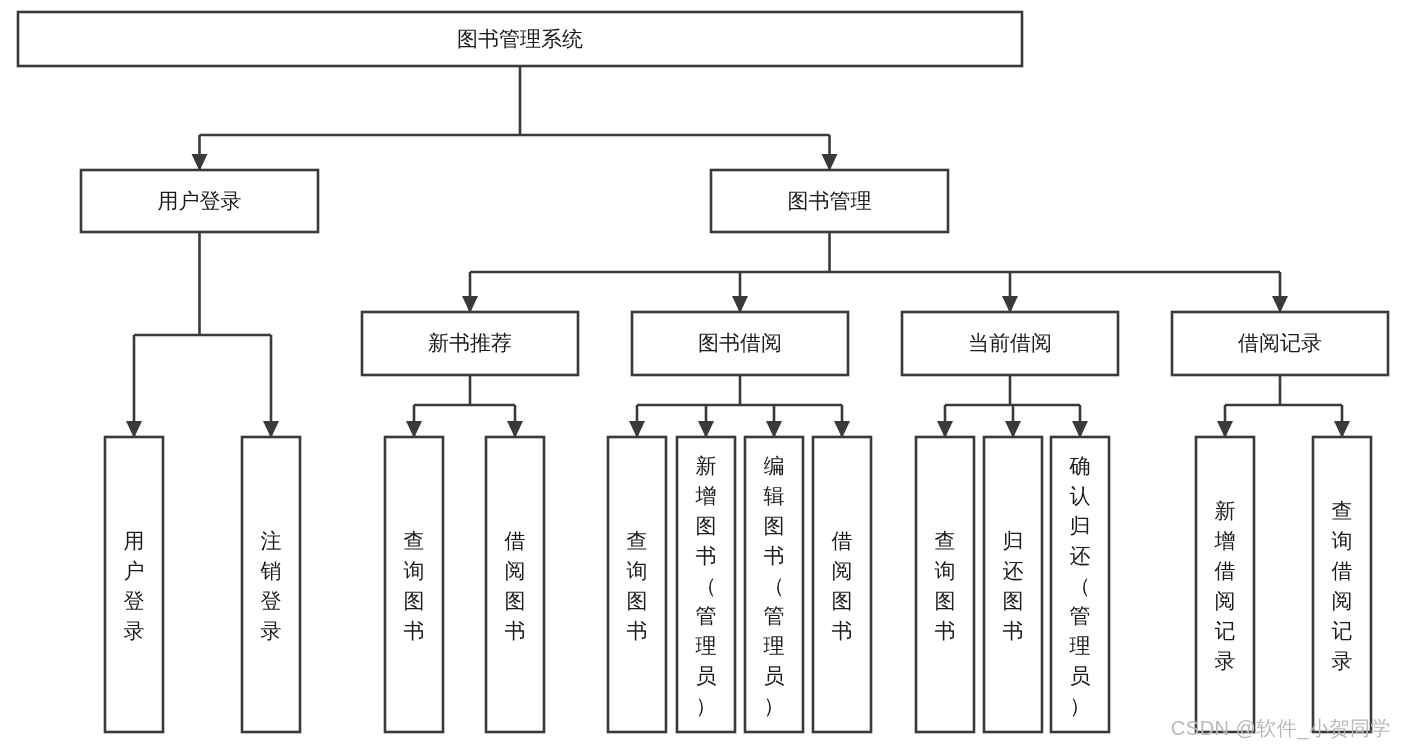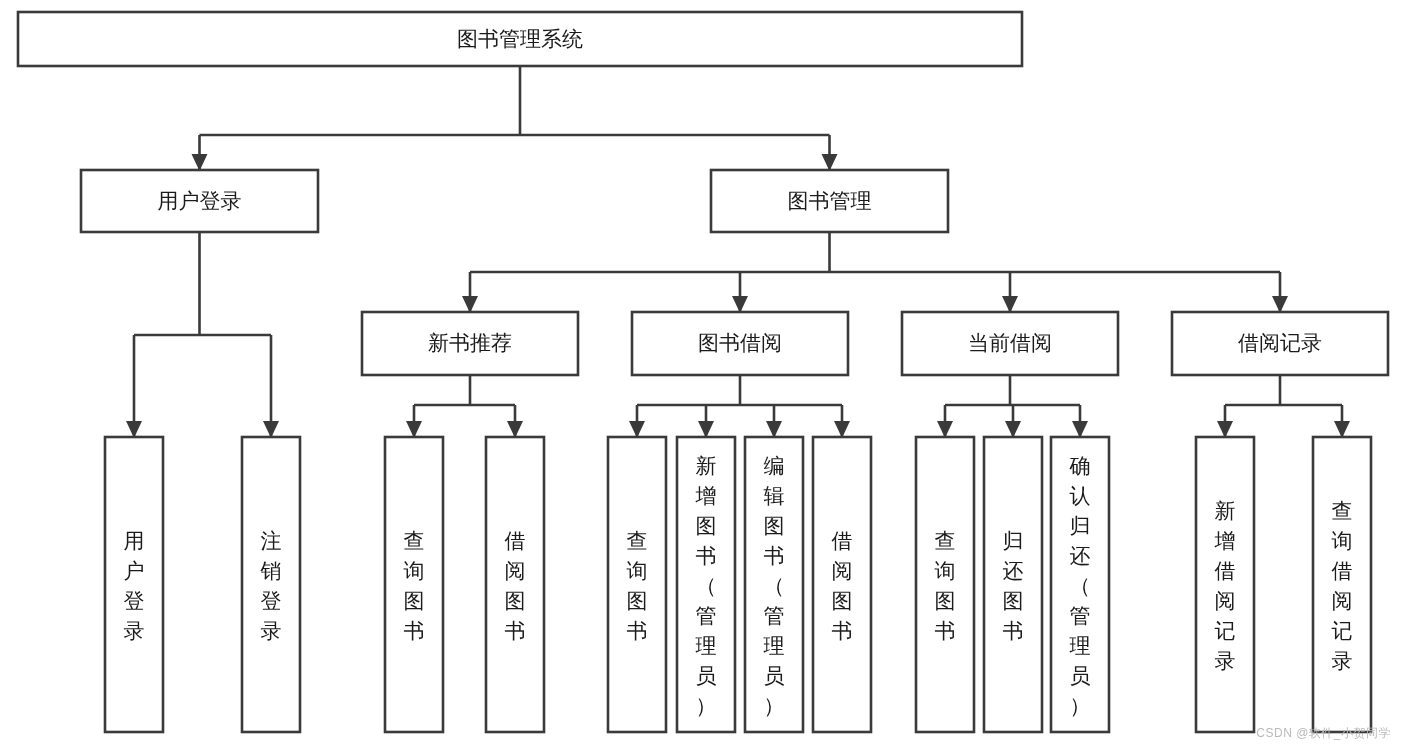--- a/index.html
+++ b/index.html
@@ -52,21 +52,21 @@
     fill: #1b1b1b;
     font-family: "Liberation Sans", "DejaVu Sans", sans-serif;
     font-size: 21px;
     text-anchor: middle;
   }
   .watermark {
     position: absolute;
     right: 14px;
     bottom: 5px;
     font-family: "Liberation Sans", "DejaVu Sans", sans-serif;
-    font-size: 12px;
+    font-size: 20px;
     color: #b9b9b9;
     letter-spacing: 0.5px;
     white-space: nowrap;
     pointer-events: none;
     user-select: none;
   }
 </style>
 </head>
 <body>
 

